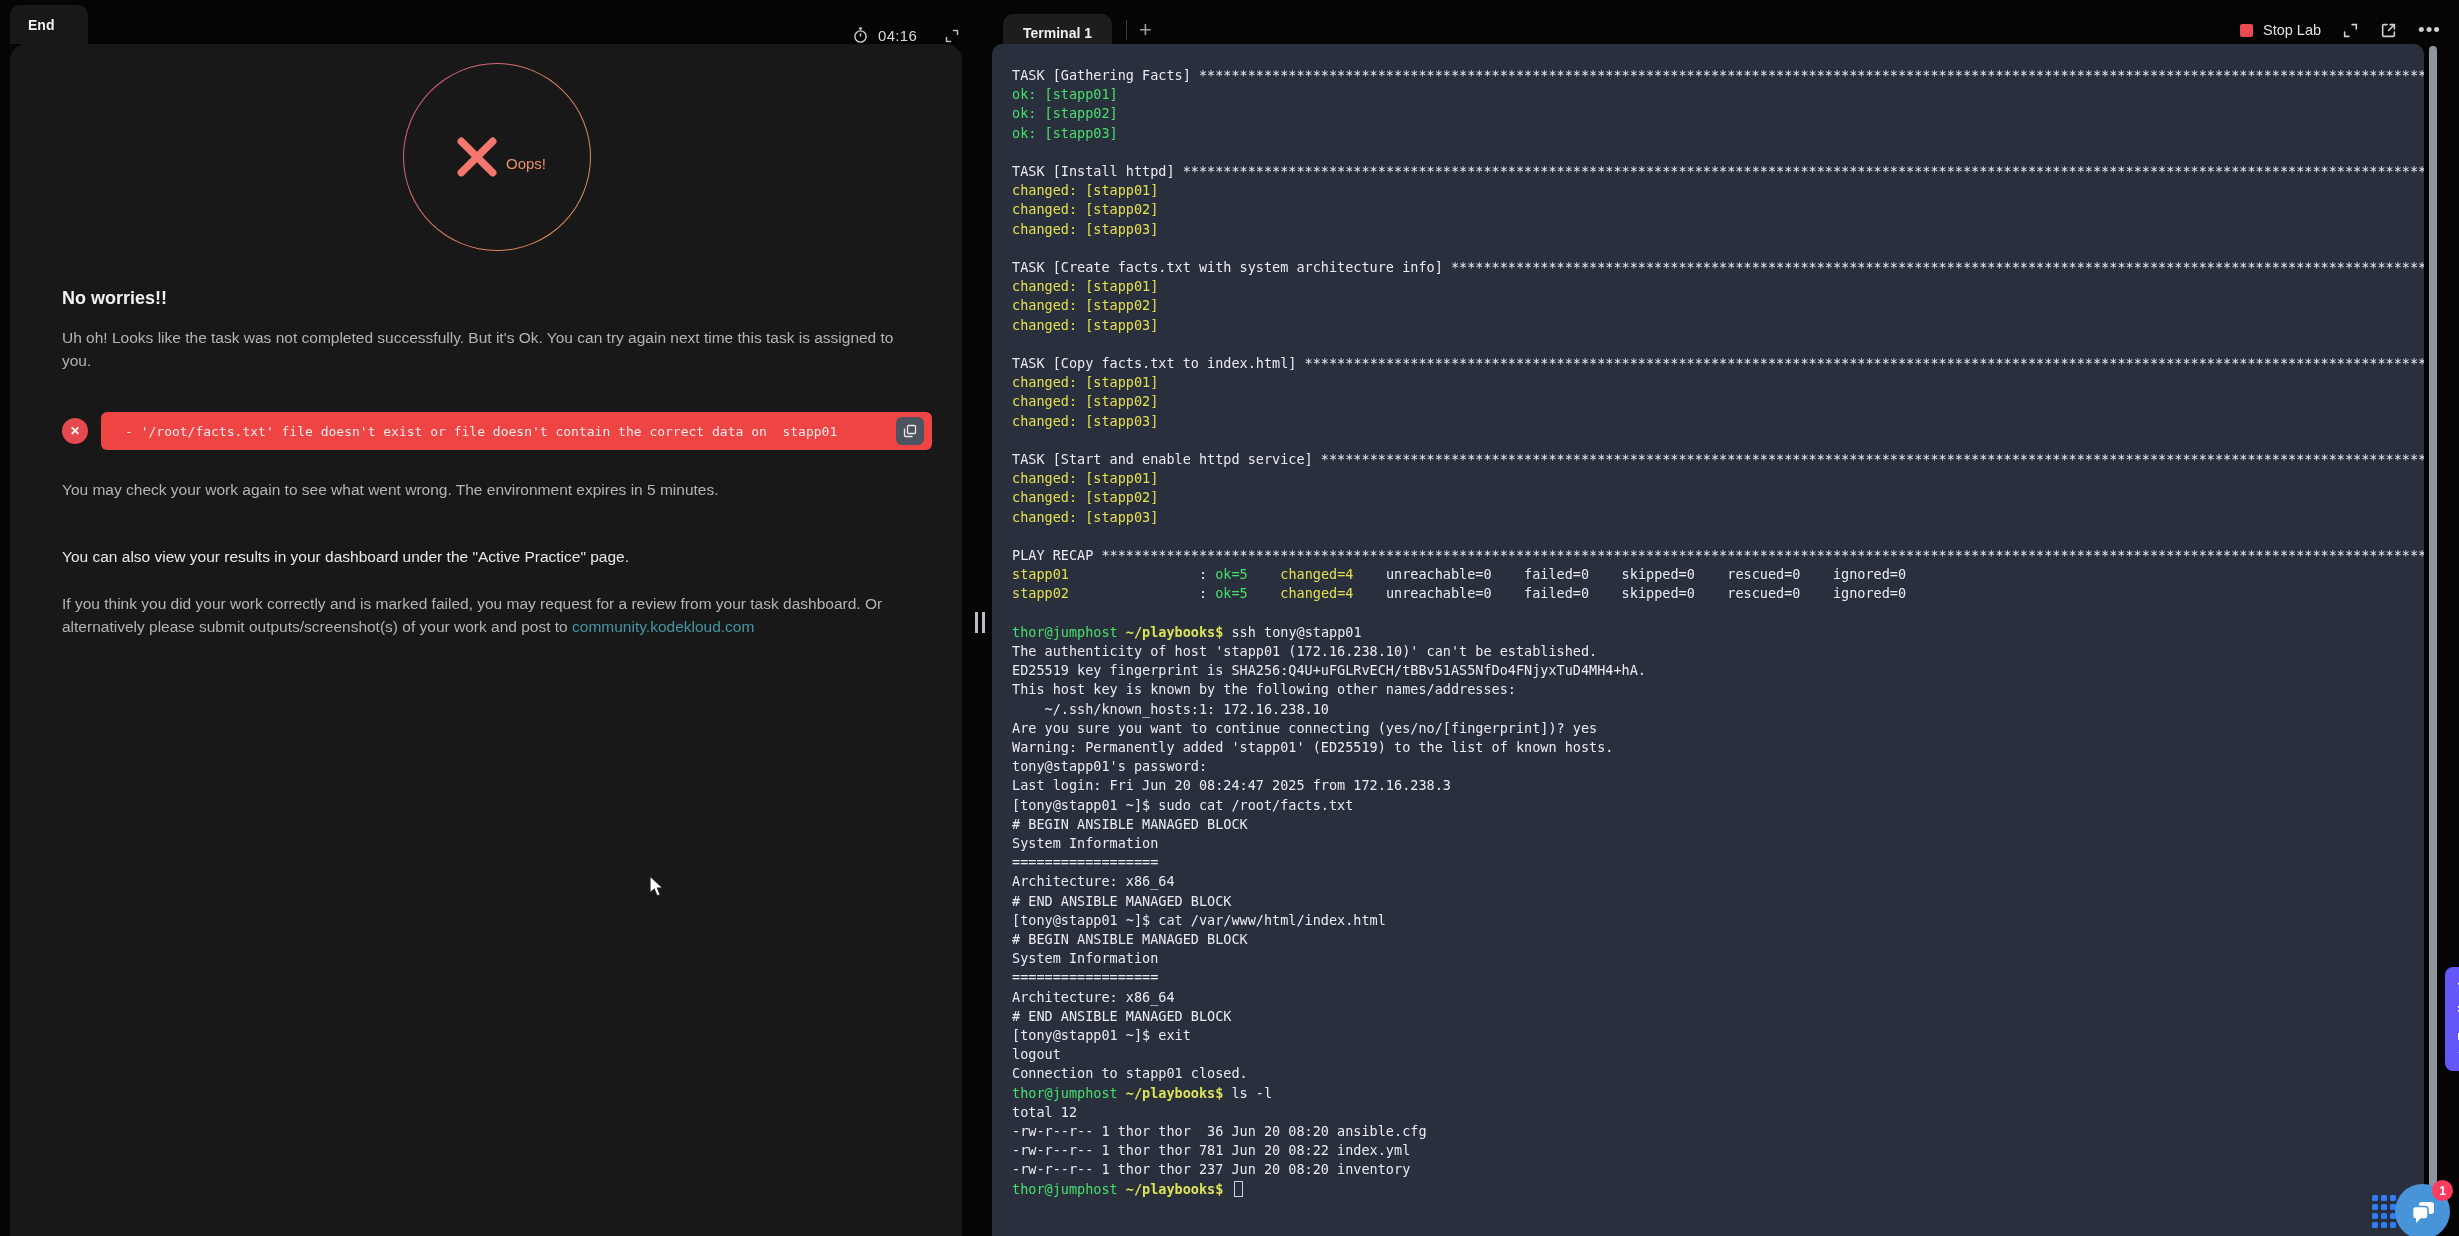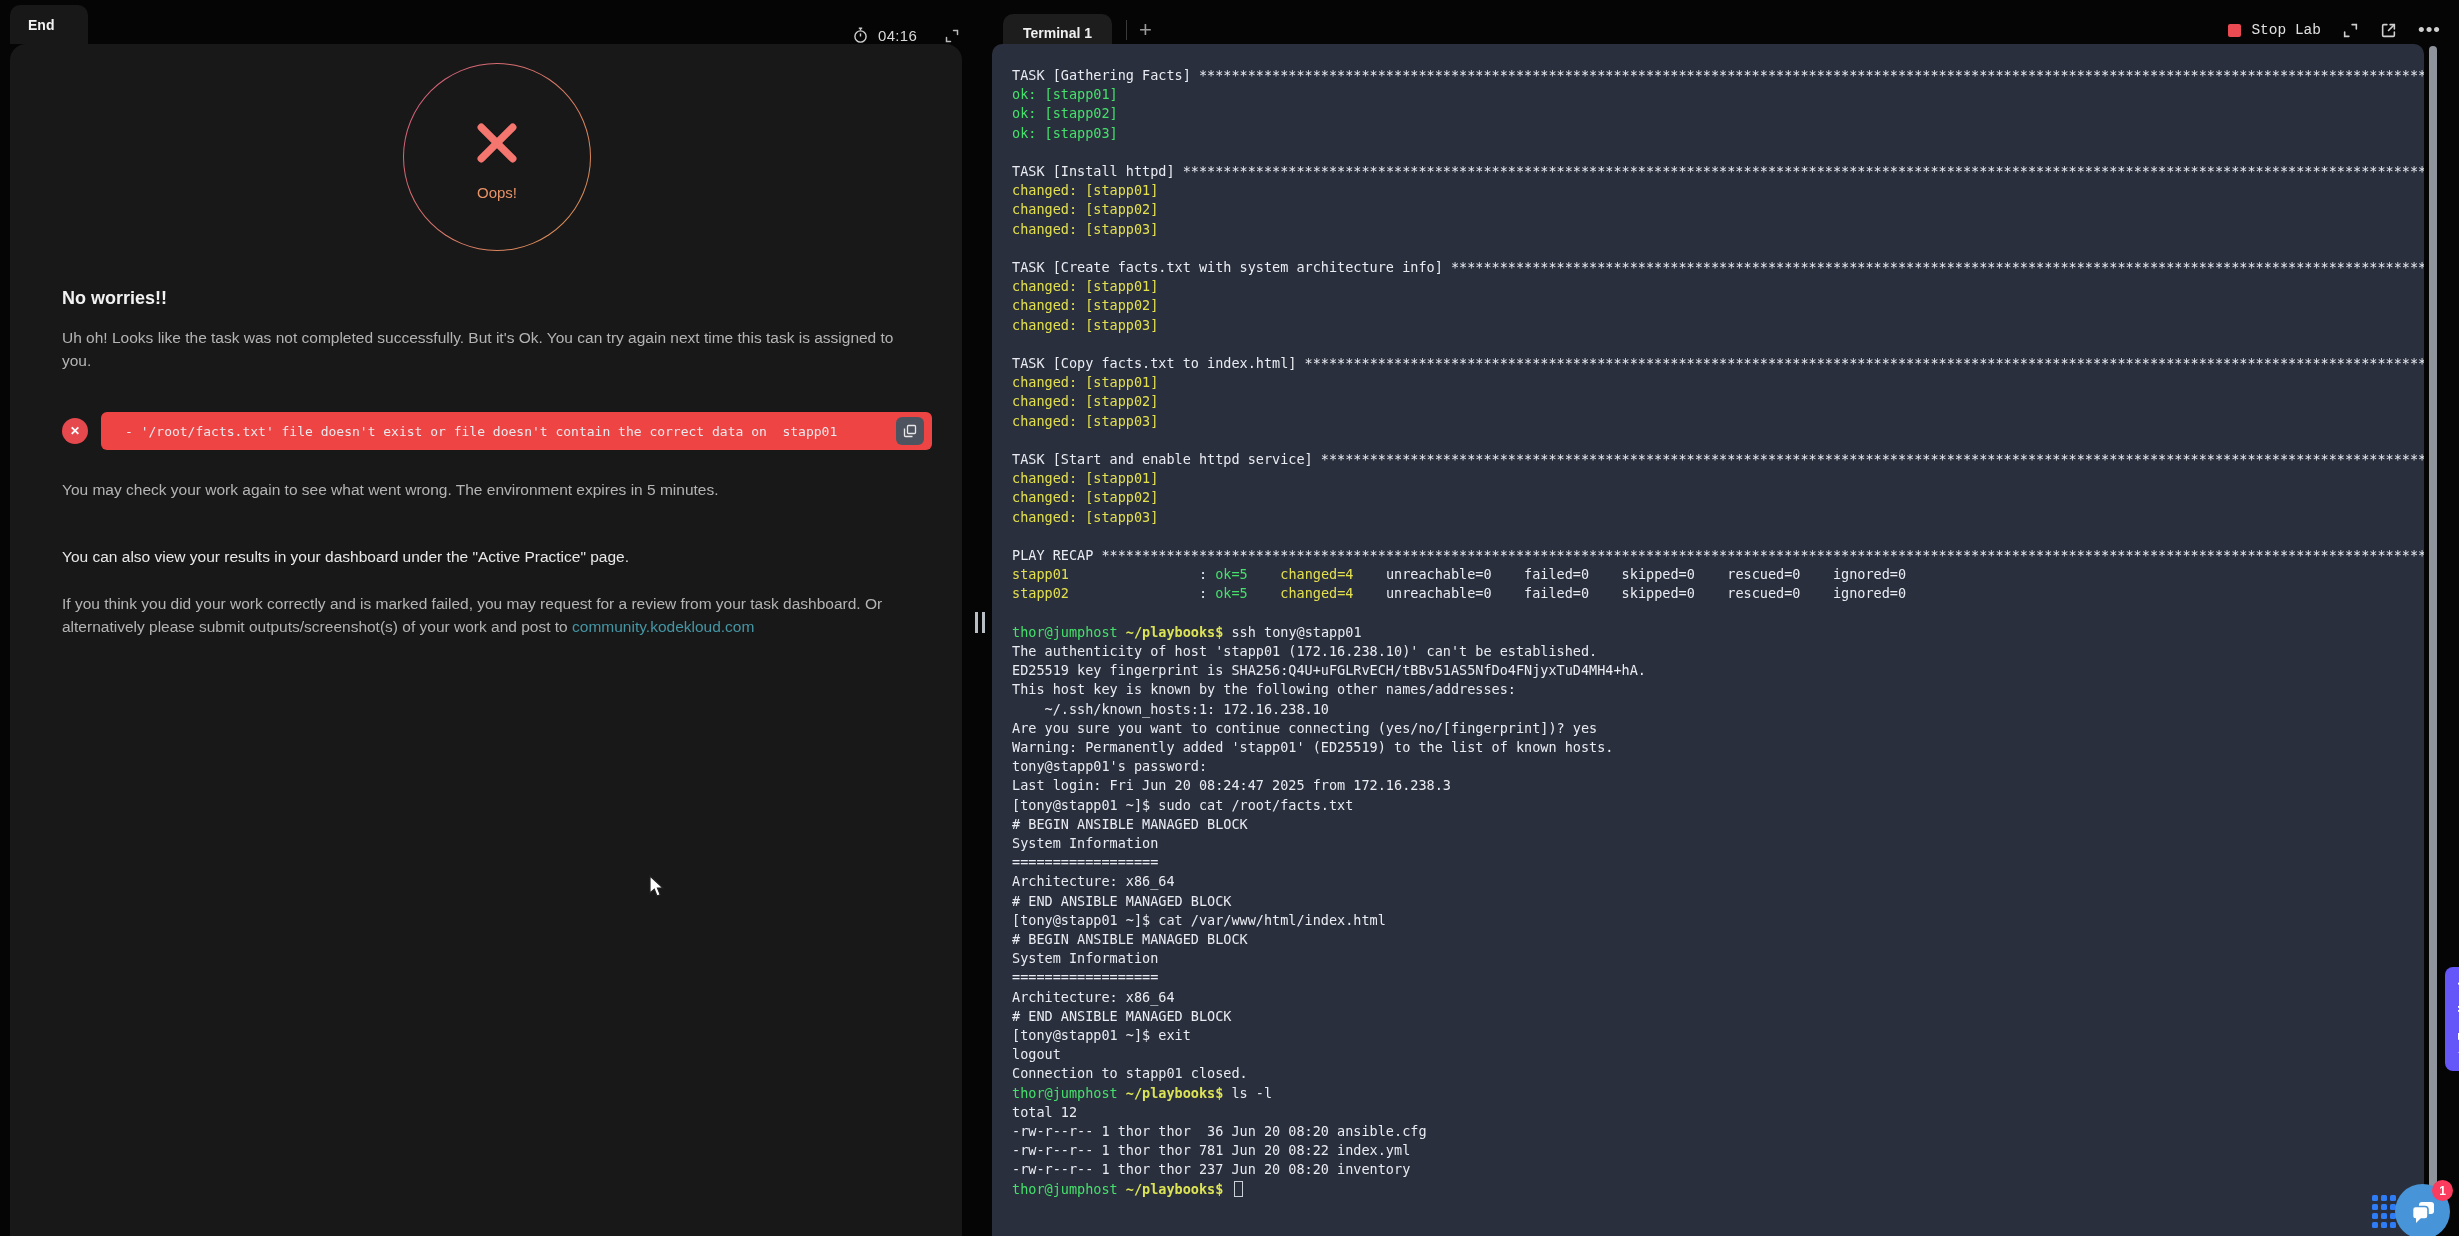--- a/index.html
+++ b/index.html
@@ -17,21 +17,21 @@
   .icon-btn { display:flex; align-items:center; justify-content:center; cursor:pointer; }
 
   
   .left-panel { position:absolute; left:10px; top:44px; width:952px; bottom:0;
                 background:#181818; border-radius:16px 16px 0 0;
                 padding:0 30px 0 52px; color:#b6b6b6; }
   .oops-ring { width:188px; height:188px; border-radius:50%; margin:19px auto 0;
                border:1.5px solid transparent;
                background:linear-gradient(#181818,#181818) padding-box,
                           linear-gradient(125deg,#d65d7e 5%,#dd9355 95%) border-box;
-               display:flex; flex-direction:column; align-items:center; justify-content:center; }
+               display:flex; flex-direction:row; align-items:center; justify-content:center; }
   .oops-label { color:#e89266; font-size:15px; margin-top:12px; }
   .nw-heading { margin-top:37px; color:#f2f2f2; font-size:18px; font-weight:700; }
   .lp-para { margin-top:17px; font-size:15.5px; line-height:23px; color:#b4b4b4; max-width:862px; }
   .error-row { margin-top:40px; display:flex; align-items:center; gap:13px; }
   .error-circle { width:26px; height:26px; border-radius:50%; background:#e5484d; flex:0 0 auto;
                   display:flex; align-items:center; justify-content:center; color:#fff;
                   font-size:12px; font-weight:700; }
   .error-box { flex:1; background:#ef4444; border-radius:6px; height:38px; display:flex;
                align-items:center; padding:0 8px 0 24px;
                font-family:"DejaVu Sans Mono", monospace; font-size:13px; color:#e8eaee;
@@ -51,21 +51,21 @@
                  align-items:center; }
   .term-tab { margin-left:11px; margin-top:6px; height:38px; background:#1d1d1d;
               border-radius:10px 10px 0 0; padding:0 20px; display:flex; align-items:center;
               color:#f0f0f0; font-size:14px; font-weight:700; cursor:pointer; }
   .tab-sep { width:1px; height:20px; background:#3a3a3a; margin-left:14px; }
   .plus-btn { margin-left:12px; color:#9a9a9a; font-size:22px; font-weight:400; cursor:pointer;
               line-height:20px; }
   .header-right { margin-left:auto; display:flex; align-items:center; margin-right:18px; gap:21px; }
   .stop-lab { display:flex; align-items:center; gap:10px; cursor:pointer; }
   .stop-square { width:13px; height:13px; background:#ea4a52; border-radius:2px; }
-  .stop-text { color:#e0e0e0; font-size:14.5px;font-family:Liberation Mono, monospace; }
+  .stop-text { color:#e0e0e0; font-size:14.5px; }
   .more-dots { color:#cfcfcf; font-size:19px; letter-spacing:1px; cursor:pointer; }
 
   
   .terminal { position:absolute; left:992px; top:44px; width:1432px; bottom:0;
               background:#2a2f3d; border-radius:10px 10px 0 0;
               padding:22px 14px 0 20px; overflow:hidden;
               font-family:"DejaVu Sans Mono", monospace; font-size:13.5px; }
   .tline { white-space:pre; min-height:19.2px; line-height:19.2px; color:#e9ecf2; }
   .c-w  { color:#e9ecf2; }
   .c-g  { color:#45e06b; }

